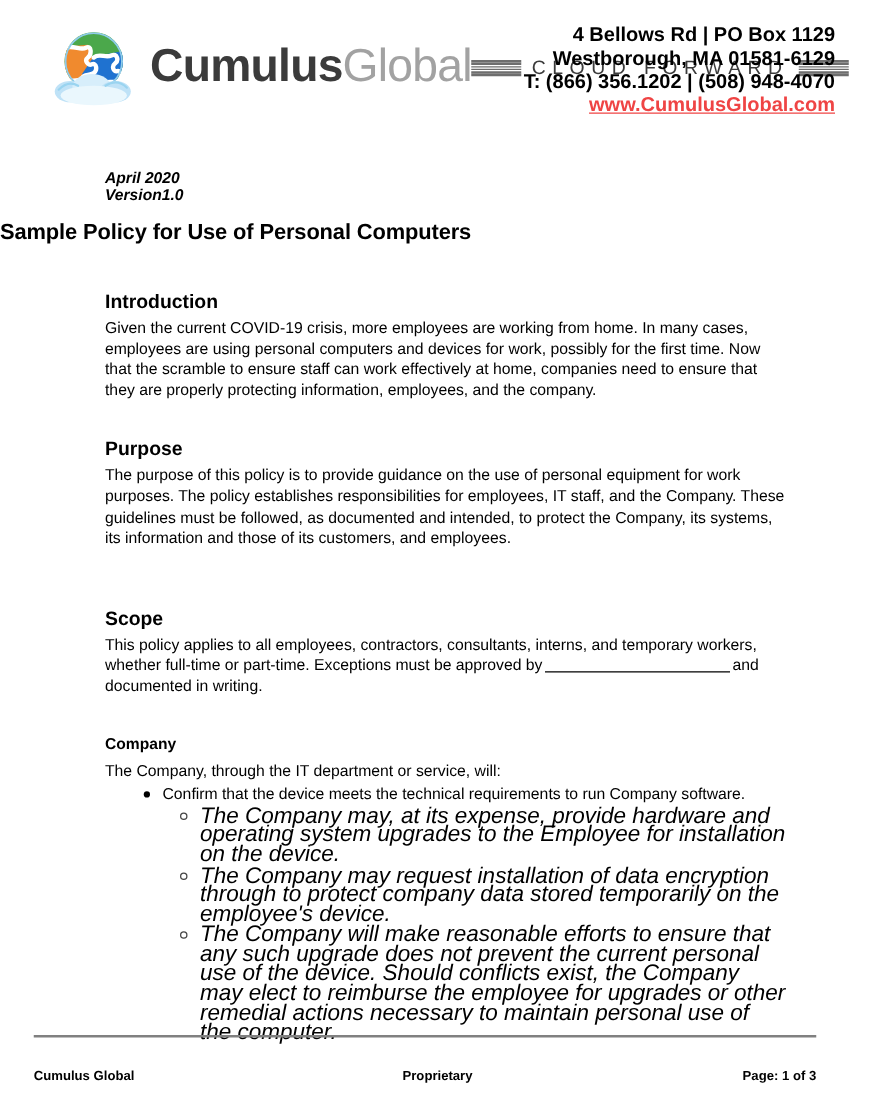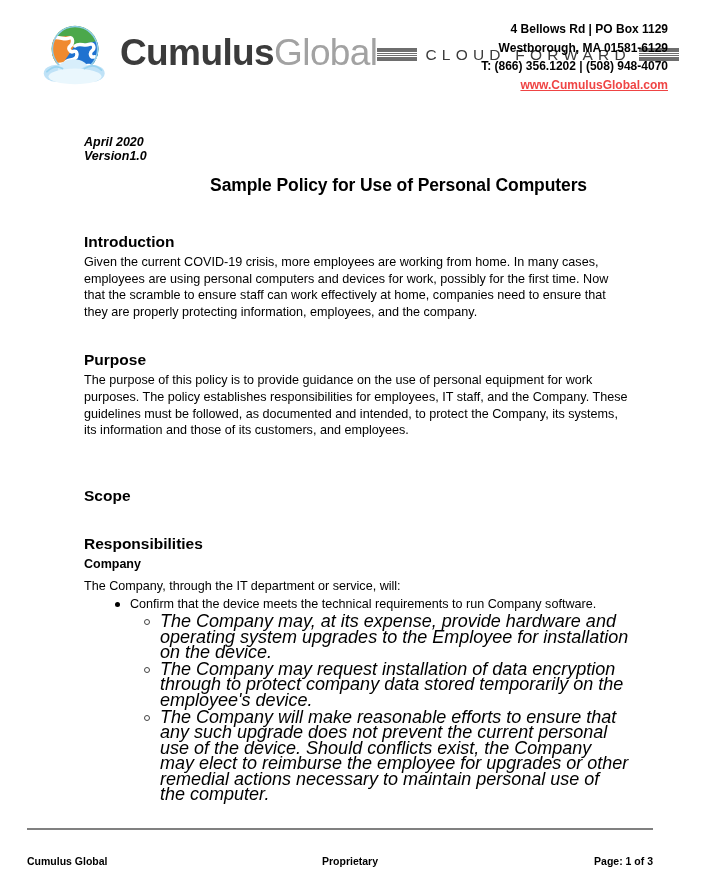--- a/index.html
+++ b/index.html
@@ -89,21 +89,21 @@
     letter-spacing: 5.2px;
     color: #3b3b3b;
     white-space: nowrap;
   }
 
   .contact-block {
     position: absolute;
     right: 42px;
     top: 20px;
     text-align: right;
-    font-size: 12px;
+    font-size: 16px;
     font-weight: bold;
     line-height: 18.5px;
     color: #000000;
   }
   .contact-link {
     color: #ef4444;
     text-decoration: underline;
     font-weight: bold;
     cursor: pointer;
   }
@@ -121,21 +121,21 @@
     font-style: italic;
     flex-direction: column;
   }
 
   
   .doc-title {
     position: absolute;
     top: 175px;
     left: 0;
     width: 587px;
-    text-align: right;
+    text-align: left;
     font-size: 17.5px;
     font-weight: bold;
     letter-spacing: -0.1px;
   }
 
   
   .content {
     position: absolute;
     top: 232px;
     left: 84px;
@@ -328,24 +328,24 @@
       <p class="body-text">Given the current COVID-19 crisis, more employees are working from home.  In many cases, employees are using personal computers and devices for work, possibly for the first time. Now that the scramble to ensure staff can work effectively at home, companies need to ensure that they are properly protecting information, employees, and the company.</p>
     </div>
 
     <div class="section sec-purpose">
       <h2 class="section-title">Purpose</h2>
       <p class="body-text">The purpose of this policy is to provide guidance on the use of personal equipment for work purposes. The policy establishes responsibilities for employees, IT staff, and the Company. These guidelines must be followed, as documented and intended, to protect the Company, its systems, its information and those of its customers, and employees.</p>
     </div>
 
     <div class="section sec-scope">
       <h2 class="section-title">Scope</h2>
+      <p class="body-text"><span>This policy applies to all employees, contractors, consultants, interns, and temporary workers, whether full-time or part-time. Exceptions must be approved by</span><span class="blank-line"></span><span>and documented in writing.</span></p>
     </div>
 
     <div class="section sec-resp">
-      <h2 class="section-title resp-head">Responsibilities</h2>
       <h3 class="sub-title">Company</h3>
       <p class="body-text">The Company, through the IT department or service, will:</p>
 
       <ul class="level1">
         <li class="l1-item">
           <span class="bullet-disc"></span>
           <span>Confirm that the device meets the technical requirements to run Company software.</span>
           <ul class="level2">
             <li class="l2-item">
               <span class="bullet-circle"></span>

